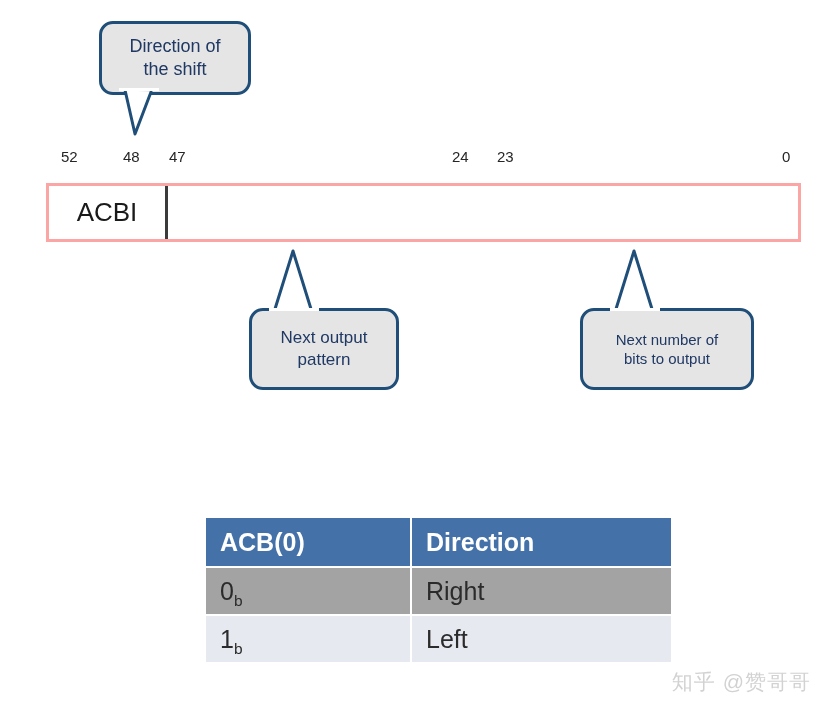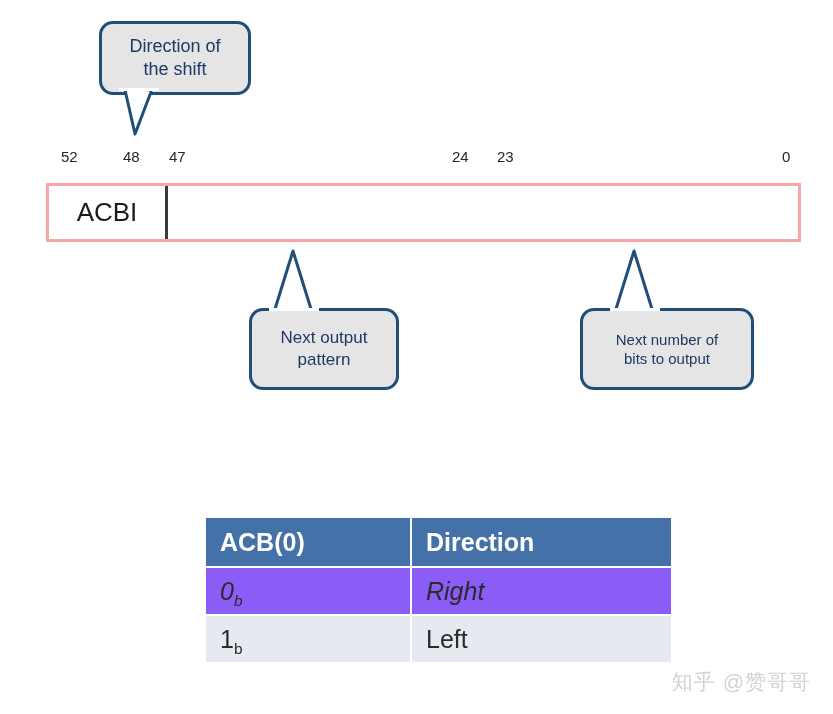--- a/index.html
+++ b/index.html
@@ -129,21 +129,21 @@
     border: 0;
   }
   #direction-table th {
     background: #4472A8;
     color: #ffffff;
     font-size: 25px;
     font-weight: bold;
     height: 48px;
     margin-top: 9px;
   }
-  #direction-table tr.row-even td { background: #8b5cf6; font-style: italic; }
+  #direction-table tr.row-even td { background: #a3a3a3; }
   #direction-table tr.row-odd  td { background: #E6E9EF; }
   #direction-table td {
     color: #2b2b2b;
     font-size: 25px;
     height: 46px;
   }
   #direction-table .col-value { width: 176px; }
   .sub {
     font-size: 0.62em;
     vertical-align: sub;

